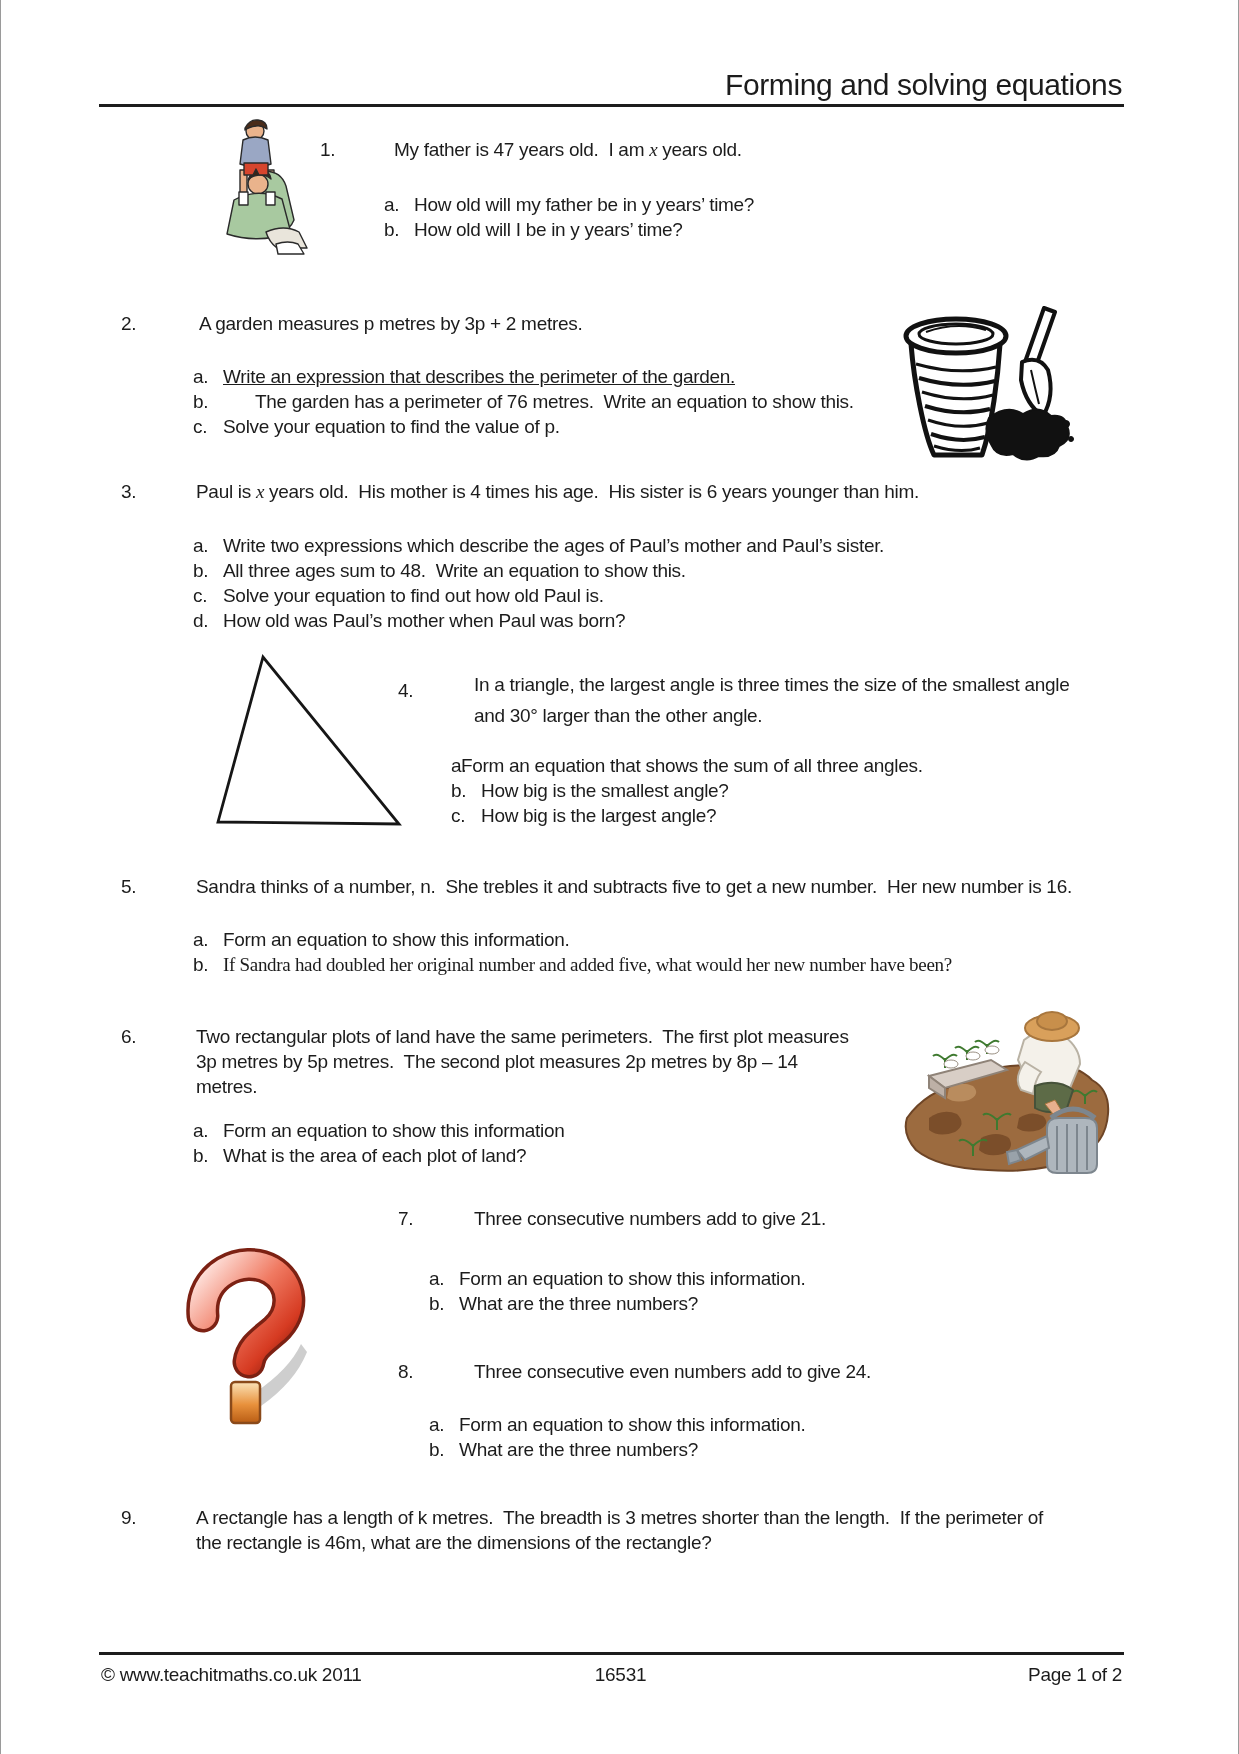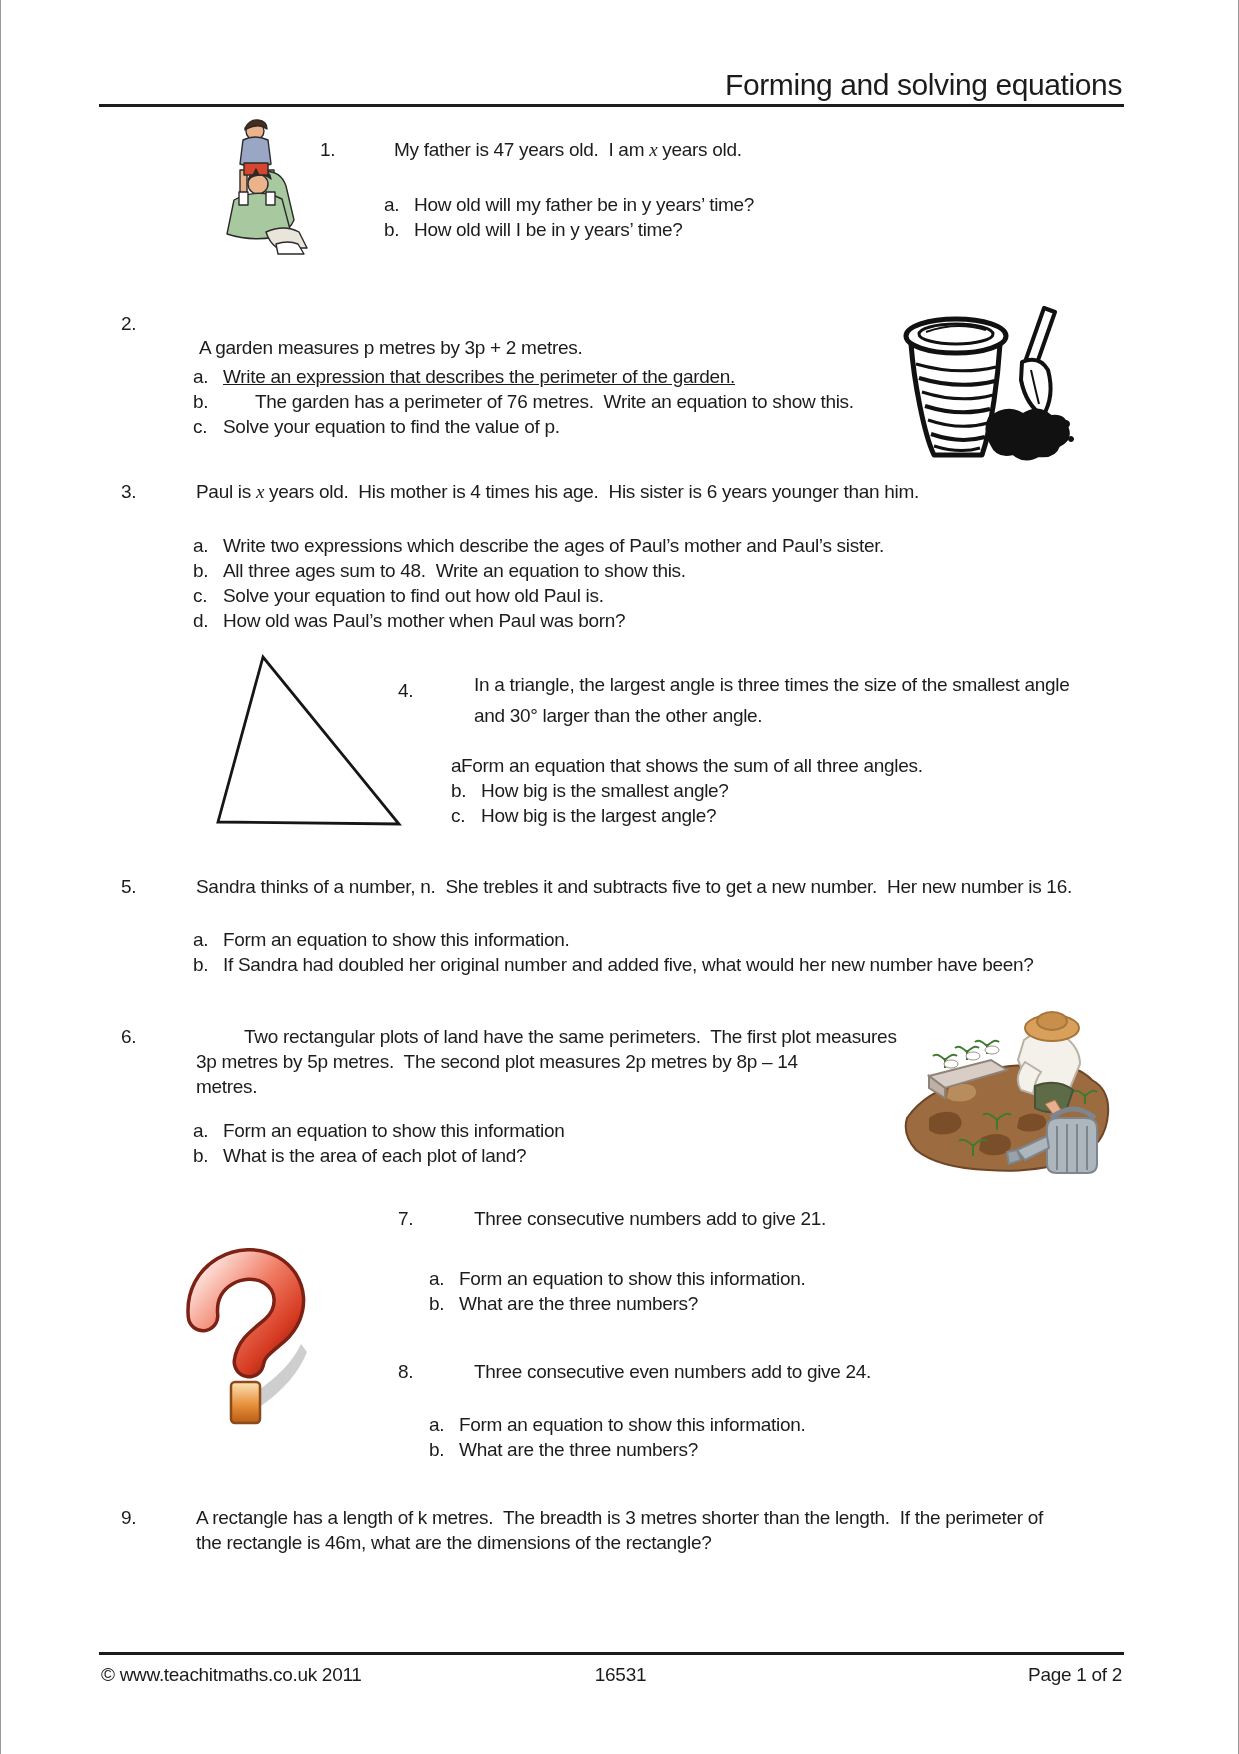--- a/index.html
+++ b/index.html
@@ -42,21 +42,21 @@
   </div>
 
   <div class="t" style="left:319px;top:137px;">1.</div>
   <div class="t" style="left:393px;top:137px;"><span>My father is 47 years old.  I am </span><span class="ital">x</span><span> years old.</span></div>
   <div class="t" style="left:383px;top:192px;">a.</div>
   <div class="t" style="left:413px;top:192px;">How old will my father be in y years’ time?</div>
   <div class="t" style="left:383px;top:217px;">b.</div>
   <div class="t" style="left:413px;top:217px;">How old will I be in y years’ time?</div>
 
   <div class="t" style="left:120px;top:311px;">2.</div>
-  <div class="t" style="left:198px;top:311px;margin-top:24px;">A garden measures p metres by 3p + 2 metres.</div>
+  <div class="t" style="left:198px;top:311px;">A garden measures p metres by 3p + 2 metres.</div>
   <div class="t" style="left:192px;top:364px;">a.</div>
   <div class="t" style="left:222px;top:364px;text-decoration:underline;">Write an expression that describes the perimeter of the garden.</div>
   <div class="t" style="left:192px;top:389px;">b.</div>
   <div class="t" style="left:222px;top:389px;margin-left:32px;">The garden has a perimeter of 76 metres.  Write an equation to show this.</div>
   <div class="t" style="left:192px;top:414px;">c.</div>
   <div class="t" style="left:222px;top:414px;">Solve your equation to find the value of p.</div>
 
   <div class="img" style="left:893px;top:306px;">
     <svg width="185" height="162" viewBox="0 0 185 162">
       <g fill="#ffffff" stroke="#111111" stroke-linejoin="round">
@@ -106,24 +106,24 @@
   <div class="t" style="left:450px;top:778px;">b.</div>
   <div class="t" style="left:480px;top:778px;">How big is the smallest angle?</div>
   <div class="t" style="left:450px;top:803px;">c.</div>
   <div class="t" style="left:480px;top:803px;">How big is the largest angle?</div>
 
   <div class="t" style="left:120px;top:874px;">5.</div>
   <div class="t" style="left:195px;top:874px;">Sandra thinks of a number, n.  She trebles it and subtracts five to get a new number.  Her new number is 16.</div>
   <div class="t" style="left:192px;top:927px;">a.</div>
   <div class="t" style="left:222px;top:927px;">Form an equation to show this information.</div>
   <div class="t" style="left:192px;top:952px;">b.</div>
-  <div class="t" style="left:222px;top:952px;">If Sandra had doubled her original number and added five, what would her new number have been?</div>
+  <div class="t" style="left:222px;top:952px;font-family:Liberation Serif, serif;">If Sandra had doubled her original number and added five, what would her new number have been?</div>
 
   <div class="t" style="left:120px;top:1024px;">6.</div>
-  <div class="t" style="left:195px;top:1024px;margin-left:48px;">Two rectangular plots of land have the same perimeters.  The first plot measures</div>
+  <div class="t" style="left:195px;top:1024px;">Two rectangular plots of land have the same perimeters.  The first plot measures</div>
   <div class="t" style="left:195px;top:1049px;">3p metres by 5p metres.  The second plot measures 2p metres by 8p – 14</div>
   <div class="t" style="left:195px;top:1074px;">metres.</div>
   <div class="t" style="left:192px;top:1118px;">a.</div>
   <div class="t" style="left:222px;top:1118px;">Form an equation to show this information</div>
   <div class="t" style="left:192px;top:1143px;">b.</div>
   <div class="t" style="left:222px;top:1143px;">What is the area of each plot of land?</div>
 
   <div class="img" style="left:888px;top:998px;">
     <svg width="225" height="185" viewBox="0 0 225 185">
       <path d="M18,120 q20,-28 55,-34 q30,-22 70,-18 q40,-6 60,14 q18,10 16,34 q-2,30 -30,44 q-40,16 -90,12 q-50,-2 -72,-20 q-14,-16 -9,-32 z" fill="#9c6b3f" stroke="#6e4526" stroke-width="2"></path>

